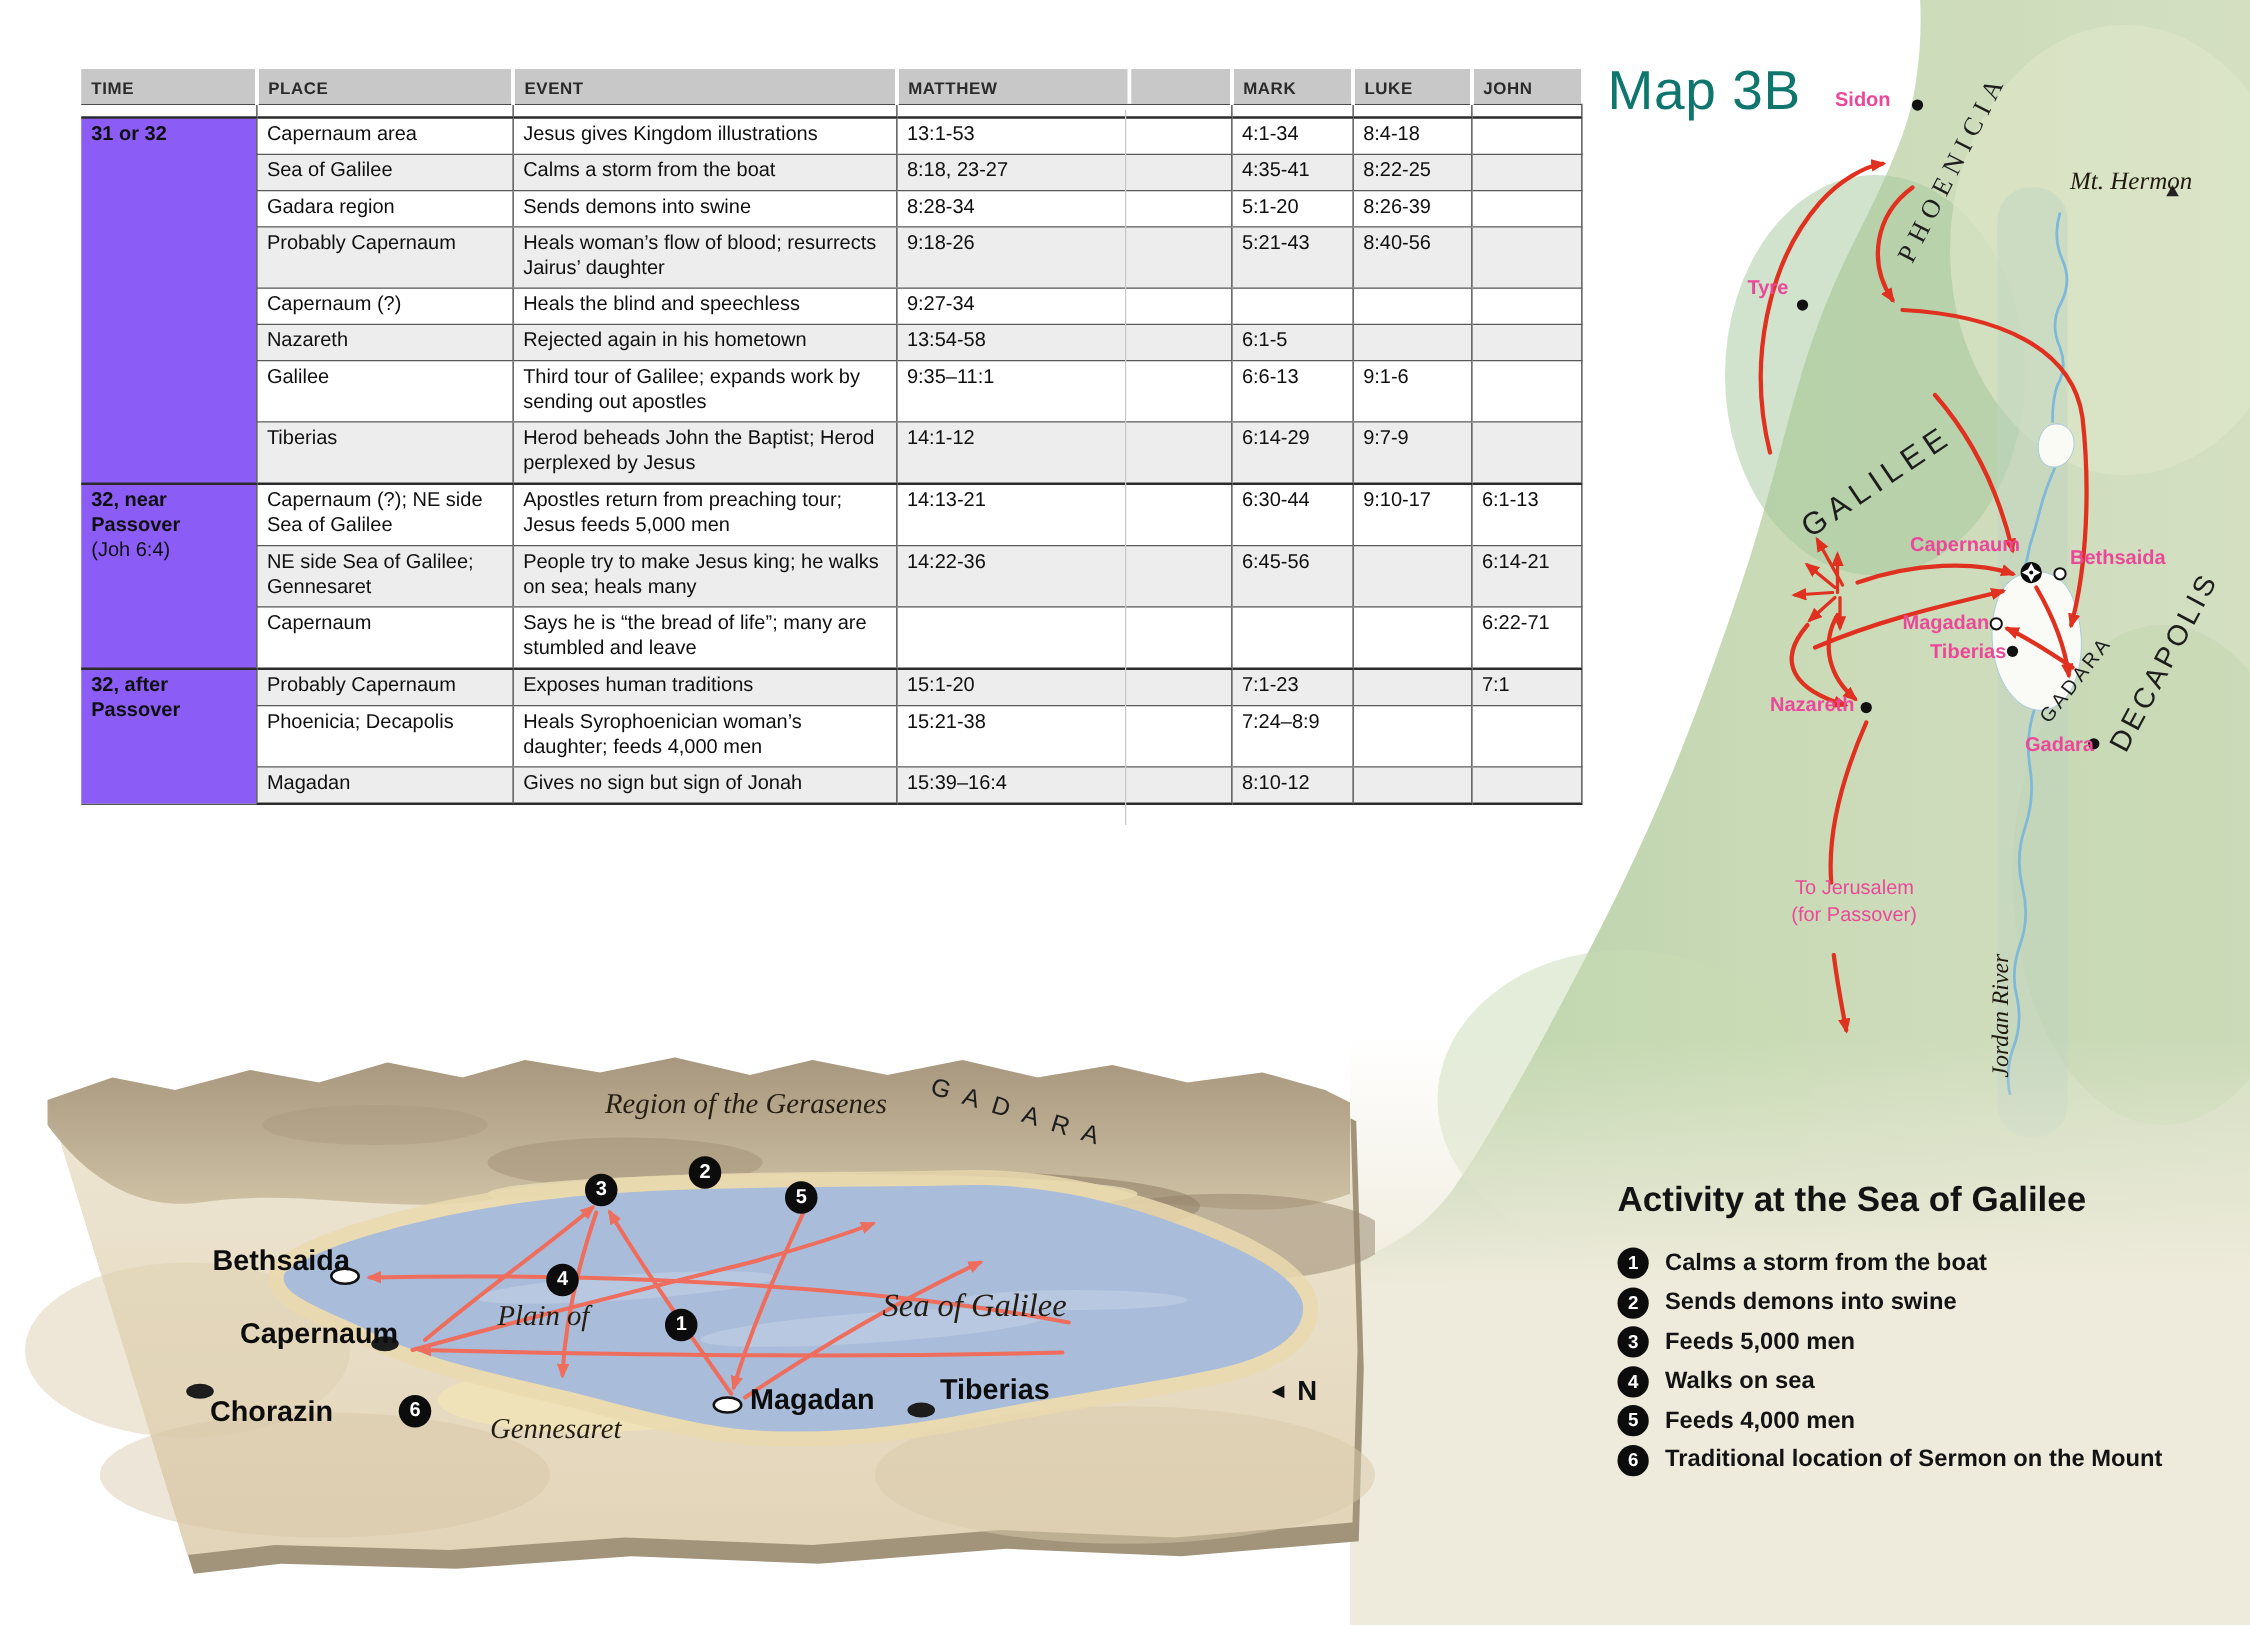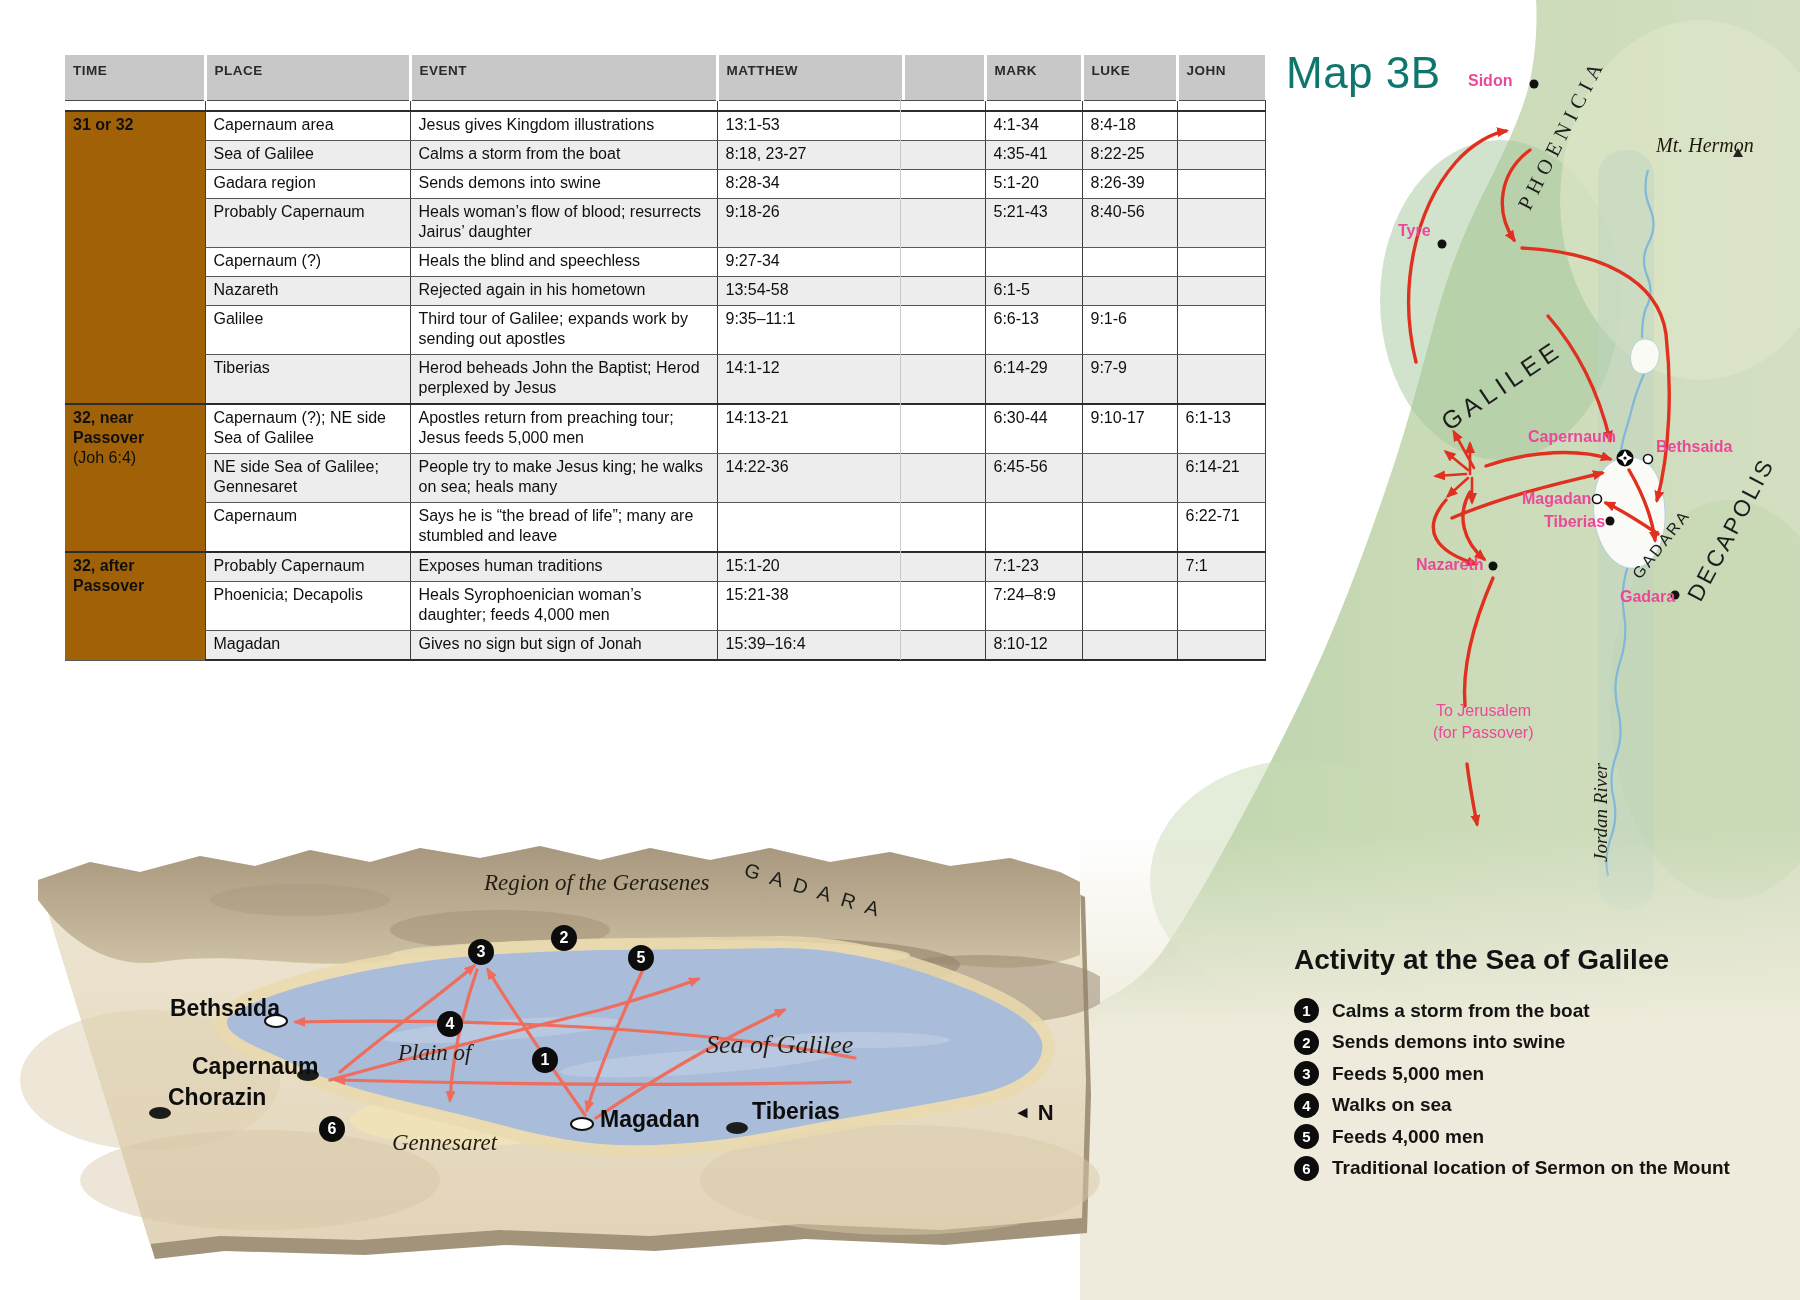--- a/index.html
+++ b/index.html
@@ -3,29 +3,29 @@
 <meta charset="utf-8">
 <style>
   html,body{margin:0;padding:0;background:#fff;}
   .page{position:relative;width:1800px;height:1300px;background:#fff;overflow:hidden;
         font-family:"Liberation Sans",sans-serif;color:#111;}
 
   
   .table-wrap{position:absolute;left:65px;top:55px;}
   table.events{border-collapse:collapse;table-layout:fixed;width:1200px;font-size:16px;}
   table.events th{background:#c8c8c8;color:#2a2a2a;font-size:13.5px;letter-spacing:.5px;
-        text-align:left;padding:8px 8px 22px;border-bottom:1.3px solid #4a4a4a;position:relative;}
+        text-align:left;padding:8px 8px 5px;border-bottom:1.3px solid #4a4a4a;position:relative;}
   table.events th + th{border-left:3px solid #fff;}
   table.events th.h-matthew::after{content:"";position:absolute;left:183px;top:0;bottom:0;width:3px;background:#fff;}
   table.events td{vertical-align:top;padding:3px 8px 5px;line-height:20px;
         border-bottom:1px solid #585858;color:#0f0f0f;}
   td.c-place,td.c-event,td.c-matthew,td.c-mark,td.c-luke,td.c-john{border-left:1.6px solid #3c3c3c;}
   td.c-john{border-right:1.6px solid #3c3c3c;}
   tr.shade td{background:#ededed;}
-  tr.shade td.time-cell, td.time-cell{background:#a16207;}
+  tr.shade td.time-cell, td.time-cell{background:#8b5cf6;}
   tr.group-start td{border-top:2.6px solid #2c2c2c;}
   tr:last-child td{border-bottom:2.6px solid #2c2c2c;}
   td.time-cell{border-bottom:2.6px solid #2c2c2c;}
   .time-main{font-weight:bold;}
   .time-note{font-weight:normal;}
   tr.spacer td{border-bottom:none;height:9px;padding:0;background:#fff;}
   .mat-subline{position:absolute;left:835px;top:33px;height:572px;width:1px;background:#c9c9c9;pointer-events:none;}
 
   
   .map-title{position:absolute;left:1286px;top:48px;font-size:44px;font-weight:500;color:#0f766e;letter-spacing:.5px;}
@@ -375,21 +375,21 @@
       <ellipse cx="160" cy="1113" rx="11" ry="6" fill="#1c1c1c"></ellipse>
       <ellipse cx="737" cy="1128" rx="11" ry="6" fill="#1c1c1c"></ellipse>
       <ellipse cx="582" cy="1124" rx="11" ry="6" fill="#fff" stroke="#111" stroke-width="2"></ellipse>
     </g>
   </svg>
 
   <div class="abs ser" style="left:484px;top:870px">Region of the Gerasenes</div>
   <div class="abs regionsans rot" style="left:745px;top:858px;font-size:20px;letter-spacing:11px;font-weight:500;transform:rotate(17deg)">GADARA</div>
   <div class="abs town2" style="left:170px;top:995px">Bethsaida</div>
   <div class="abs town2" style="left:192px;top:1053px">Capernaum</div>
-  <div class="abs town2" style="left:168px;top:1084px">Chorazin</div>
+  <div class="abs town2" style="left:168px;top:1116px">Chorazin</div>
   <div class="abs ser ser-big" style="left:706px;top:1030px">Sea of Galilee</div>
   <div class="abs town2" style="left:752px;top:1098px">Tiberias</div>
   <div class="abs town2" style="left:600px;top:1106px">Magadan</div>
   <div class="abs ser" style="left:398px;top:1040px;width:122px;white-space:nowrap">Plain of</div>
   <div class="abs ser" style="left:392px;top:1130px;width:134px;text-align:left;white-space:nowrap">Gennesaret</div>
 
   <div class="numcirc" style="left:532px;top:1047px">1</div>
   <div class="numcirc" style="left:551px;top:925px">2</div>
   <div class="numcirc" style="left:468px;top:939px">3</div>
   <div class="numcirc" style="left:437px;top:1011px">4</div>

